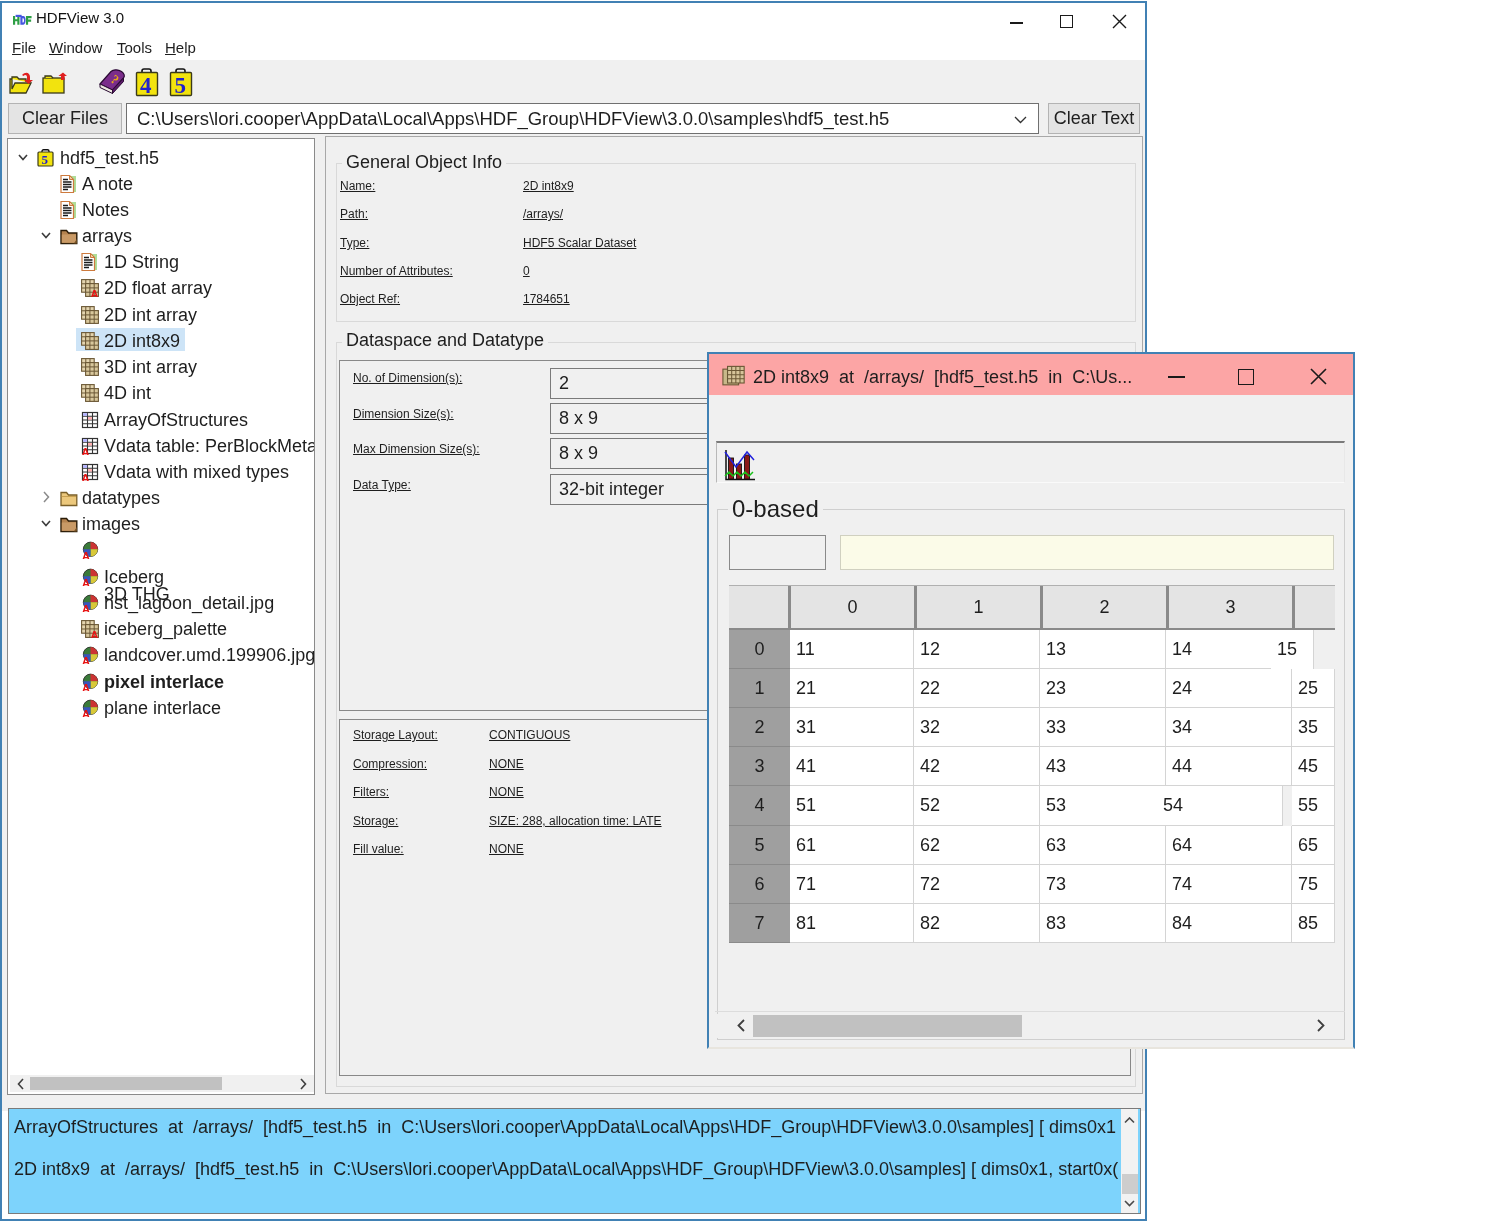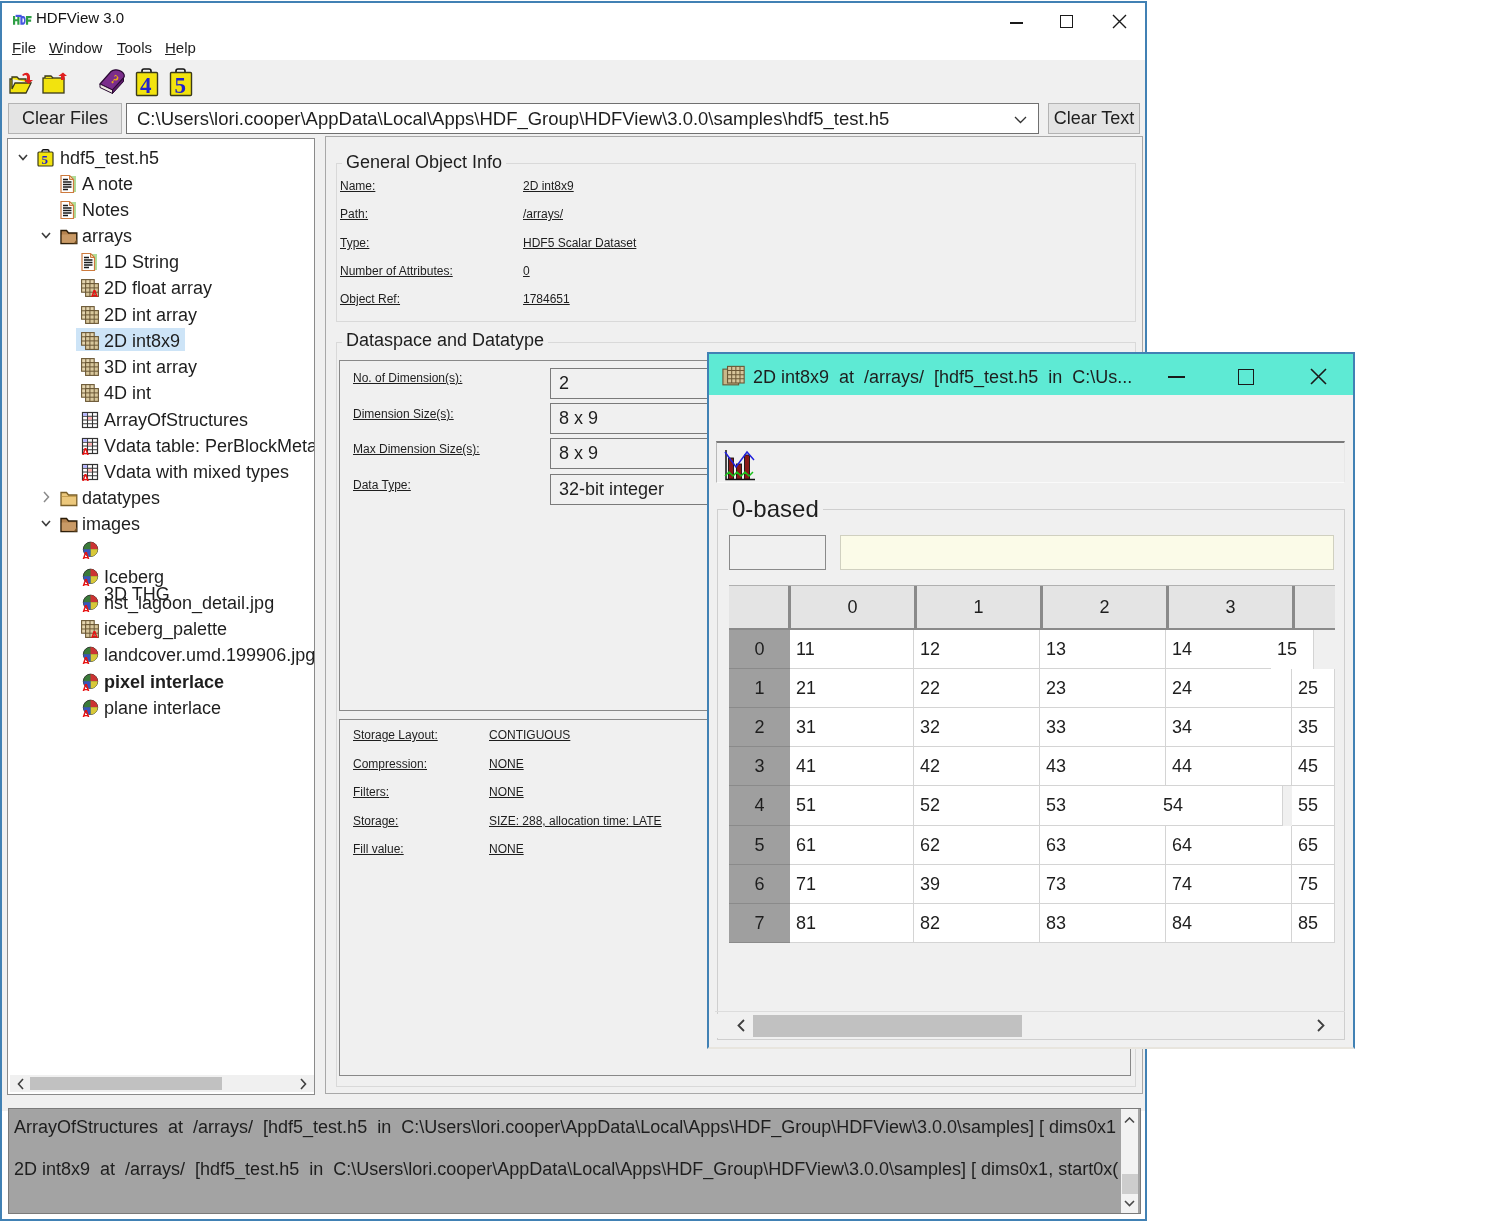--- a/index.html
+++ b/index.html
@@ -13,35 +13,35 @@
 .menuitem { position:absolute; top:8px; }
 .ul { text-decoration:underline; }
 #toolbar { left:0; top:57px; width:100%; height:43px; background:#f0f0f0; }
 #recentrow { left:0; top:97px; width:100%; height:40px; background:#f0f0f0; }
 #recentbtn { left:6px; top:3px; width:114px; height:31px; background:#e4e4e4; border:1px solid #b3b3b3; font-size:18px; text-align:center; line-height:29px; color:#1e1e1e; }
 #pathcombo { left:124px; top:3px; width:913px; height:31px; background:#ffffff; border:1px solid #707070; font-size:18.5px; line-height:29px; padding-left:10px; white-space:nowrap; overflow:hidden; }
 #cleartext { left:1046px; top:3px; width:92px; height:31px; background:#e4e4e4; border:1px solid #b3b3b3; font-size:18px; text-align:center; line-height:29px; color:#1e1e1e; }
 #contentbg { left:0; top:135px; width:100%; height:973px; background:#f0f0f0; }
 #treepanel { left:5px; top:135px; width:308px; height:957px; background:#ffffff; border:1px solid #8a8a8a; overflow:hidden; }
 #infopanel { left:323px; top:133px; width:818px; height:958px; background:#f0f0f0; border:1px solid #a8a8a8; }
-#logarea { left:6px; top:1105px; width:1133px; height:106px; background:#a3a3a3; border:1px solid #7a7a7a; font-size:18px; }
+#logarea { left:6px; top:1105px; width:1133px; height:106px; background:#7dd3fc; border:1px solid #7a7a7a; font-size:18px; }
 .logline { position:absolute; left:5px; white-space:nowrap; overflow:hidden; width:1109px; }
 
 .trow { position:absolute; height:22px; font-size:18px; white-space:nowrap; }
 .trow svg { position:absolute; top:2px; }
 .tlabel { position:absolute; top:1px; }
 
 .grouplegend { position:absolute; font-size:18px; background:#f0f0f0; padding:0 4px; }
 .groupbox { position:absolute; border:1px solid #d9d9d9; }
 .sunkbox { position:absolute; border:1px solid #888888; background:#f0f0f0; }
 .lbl { position:absolute; font-size:12px; white-space:nowrap;text-decoration:underline; }
 .field { position:absolute; background:#f0f0f0; border:1px solid #7a7a7a; font-size:18px; padding-left:8px; }
 
 #childwin { left:707px; top:352px; width:648px; height:697px; background:#f0f0f0; border:2px solid #4181b4; border-bottom-color:#e8e5de; }
-#ctitlebar { left:0; top:0; width:100%; height:41px; background:#5eead4; }
+#ctitlebar { left:0; top:0; width:100%; height:41px; background:#fca5a5; }
 #cmenubar { left:0; top:41px; width:100%; height:36px; background:#ffffff; font-size:16px; }
 #ctoolbar-panel { left:7px; top:87px; width:629px; height:42px; border-top:2px solid #7a7a7a; border-left:1px solid #b8b8b8; border-right:1px solid #e8e8e8; border-bottom:1px solid #fafafa; background:#f0f0f0; }
 
 #tblviewport { left:20px; top:231px; width:606px; height:358px; overflow:hidden; background:#f0f0f0; border-top:1px solid #b0b0b0; }
 .hcell { position:absolute; top:0; height:42px; background:#e4e4e4; font-size:18px; text-align:center; line-height:42px; }
 .hsep { position:absolute; top:0; width:3px; height:42px; background:#8a8a8a; }
 .rhead { position:absolute; width:61px; height:39px; background:#9f9f9f; font-size:18px; text-align:center; line-height:38px; border-bottom:1px solid #8a8a8a; }
 .dcell { position:absolute; height:39px; background:#ffffff; font-size:18px; line-height:38px; padding-left:6px; border-bottom:1px solid #d4d4d4; border-right:1px solid #d4d4d4; }
 
 .sb-track { position:absolute; background:#f0f0f0; }
@@ -437,21 +437,21 @@
     <div class="dcell" style="left:428px; top:200px; width:126px; height:40px; line-height:39px;">54</div>
     <div class="dcell" style="left:563px; top:200px; width:43px; height:40px; line-height:39px;">55</div>
     <div class="rhead" style="left:0; top:240px; height:39px; line-height:38px;">5</div>
     <div class="dcell" style="left:61px; top:240px; width:124px; height:39px; line-height:38px;">61</div>
     <div class="dcell" style="left:185px; top:240px; width:126px; height:39px; line-height:38px;">62</div>
     <div class="dcell" style="left:311px; top:240px; width:126px; height:39px; line-height:38px;">63</div>
     <div class="dcell" style="left:437px; top:240px; width:126px; height:39px; line-height:38px;">64</div>
     <div class="dcell" style="left:563px; top:240px; width:43px; height:39px; line-height:38px;">65</div>
     <div class="rhead" style="left:0; top:279px; height:39px; line-height:38px;">6</div>
     <div class="dcell" style="left:61px; top:279px; width:124px; height:39px; line-height:38px;">71</div>
-    <div class="dcell" style="left:185px; top:279px; width:126px; height:39px; line-height:38px;">39</div>
+    <div class="dcell" style="left:185px; top:279px; width:126px; height:39px; line-height:38px;">72</div>
     <div class="dcell" style="left:311px; top:279px; width:126px; height:39px; line-height:38px;">73</div>
     <div class="dcell" style="left:437px; top:279px; width:126px; height:39px; line-height:38px;">74</div>
     <div class="dcell" style="left:563px; top:279px; width:43px; height:39px; line-height:38px;">75</div>
     <div class="rhead" style="left:0; top:318px; height:39px; line-height:38px;">7</div>
     <div class="dcell" style="left:61px; top:318px; width:124px; height:39px; line-height:38px;">81</div>
     <div class="dcell" style="left:185px; top:318px; width:126px; height:39px; line-height:38px;">82</div>
     <div class="dcell" style="left:311px; top:318px; width:126px; height:39px; line-height:38px;">83</div>
     <div class="dcell" style="left:437px; top:318px; width:126px; height:39px; line-height:38px;">84</div>
     <div class="dcell" style="left:563px; top:318px; width:43px; height:39px; line-height:38px;">85</div>
     <div class="abs" style="left:0; top:42px; width:606px; height:2px; background:#8a8a8a;"></div>

